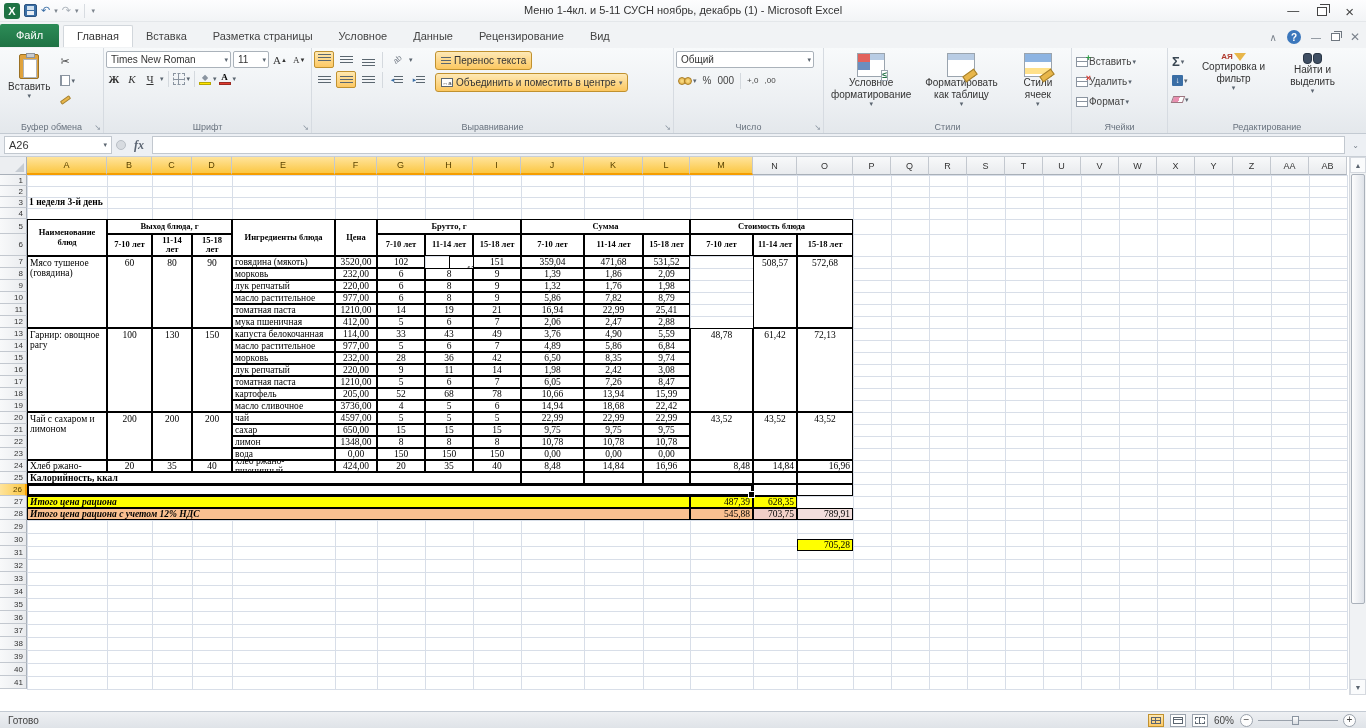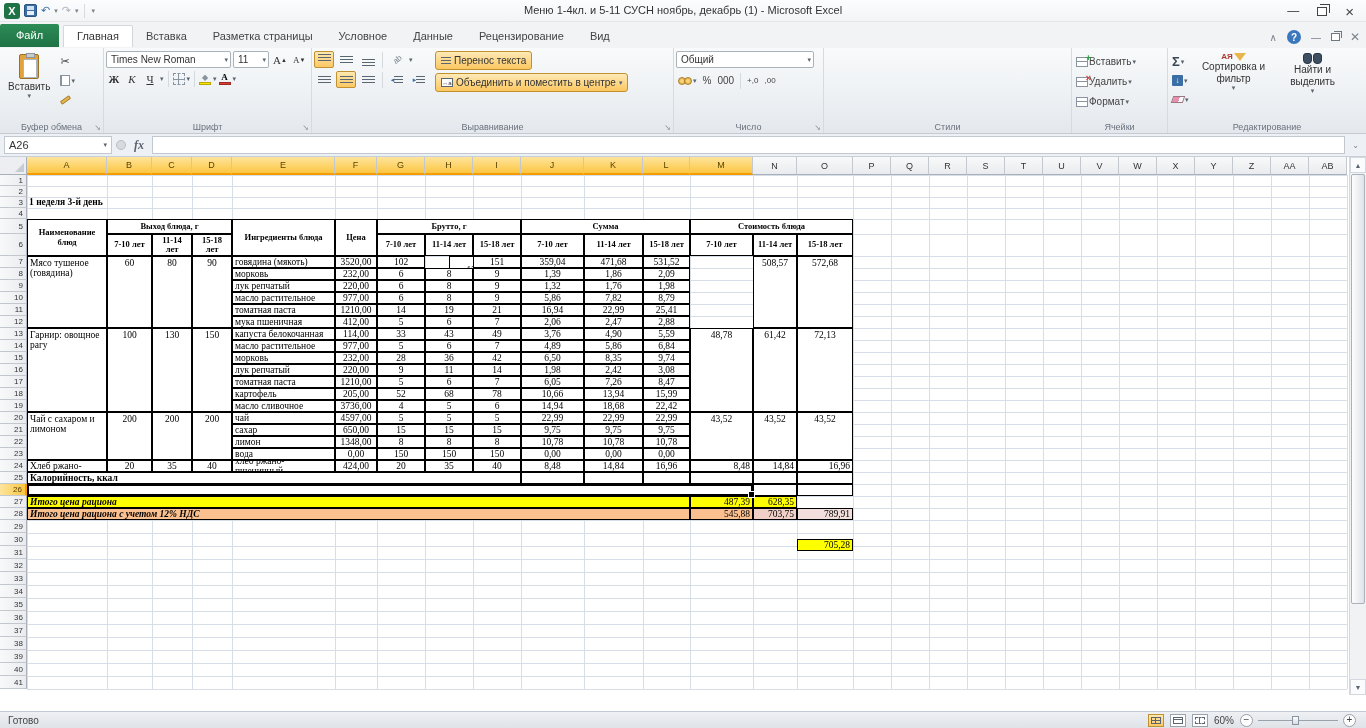--- a/index.html
+++ b/index.html
@@ -338,20 +338,37 @@
         <span class="vsep"></span>
         <span class="sbtn numtxt" style="font-size:8px;">+,0</span>
         <span class="sbtn numtxt" style="font-size:8px;">,00</span>
       </div>
     </div>
     <div class="glabel">Число</div>
     <span class="launcher">↘</span>
   </div>
 
   <div class="rgroup" style="width:248px;">
+    <div style="display:flex;justify-content:space-around;flex:1;">
+      <div class="bigv" style="width:88px;">
+        <span class="style-ic t1"></span>
+        <span>Условное форматирование</span>
+          <span class="dd">▾</span>
+      </div>
+      <div class="bigv" style="width:88px;">
+        <span class="style-ic t2"></span>
+        <span>Форматировать как таблицу</span>
+          <span class="dd">▾</span>
+      </div>
+      <div class="bigv" style="width:60px;">
+        <span class="style-ic t3"></span>
+        <span>Стили ячеек</span>
+          <span class="dd">▾</span>
+      </div>
+    </div>
     <div class="glabel">Стили</div>
   </div>
 
   <div class="rgroup" style="width:96px;">
     <div style="display:flex;flex-direction:column;gap:3px;padding-top:2px;">
       <span class="sbtn" style="font-size:10px;">
           <span class="cells-ic">
             <span class="mark" style="color:#2e9e44;">+</span>
           </span>
           <span>Вставить</span>

